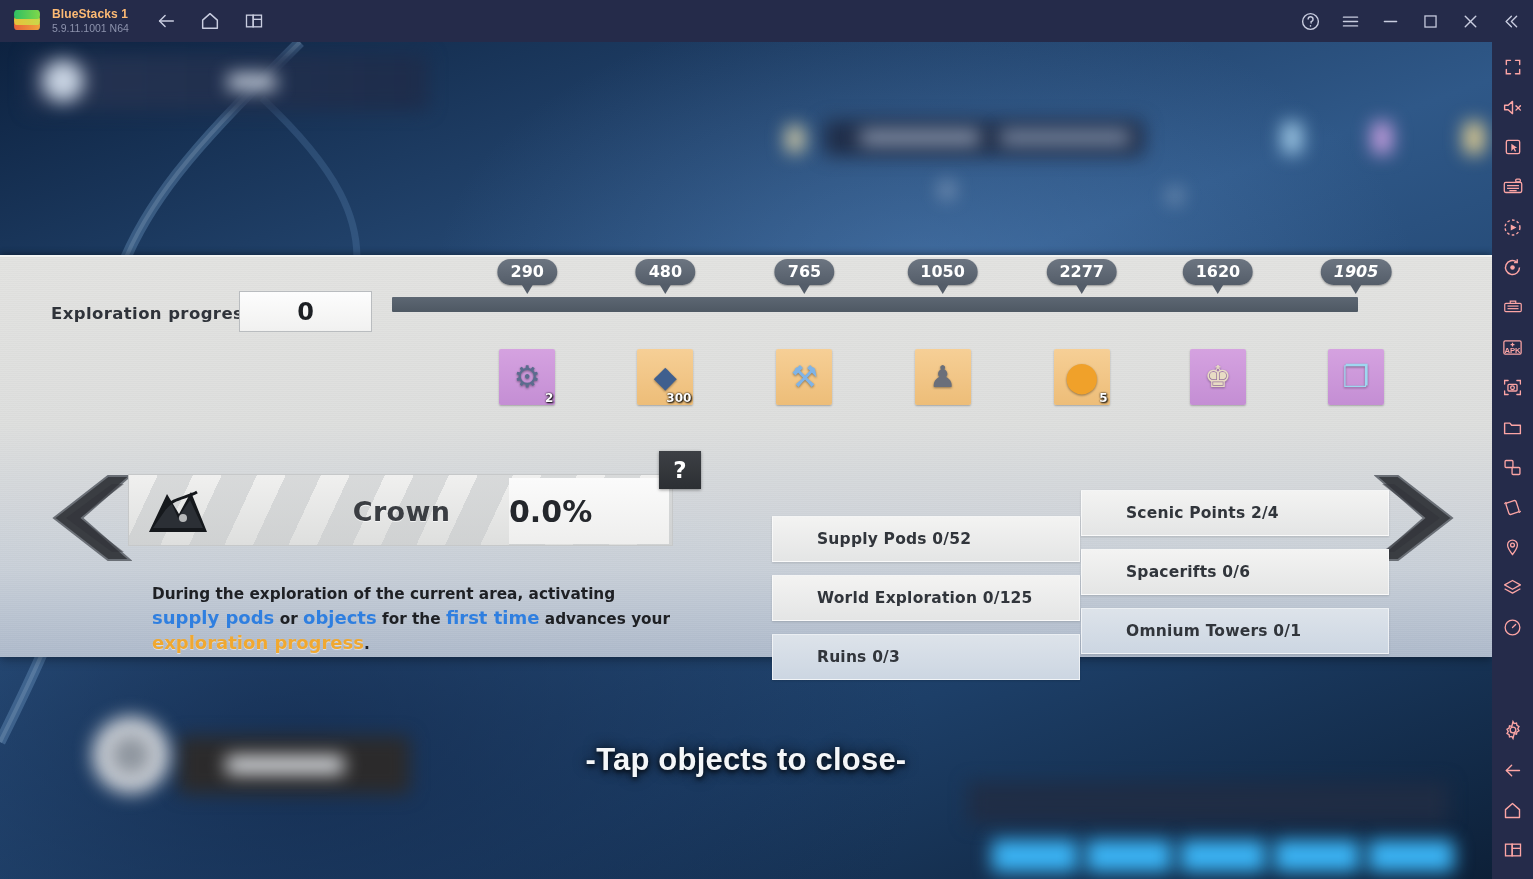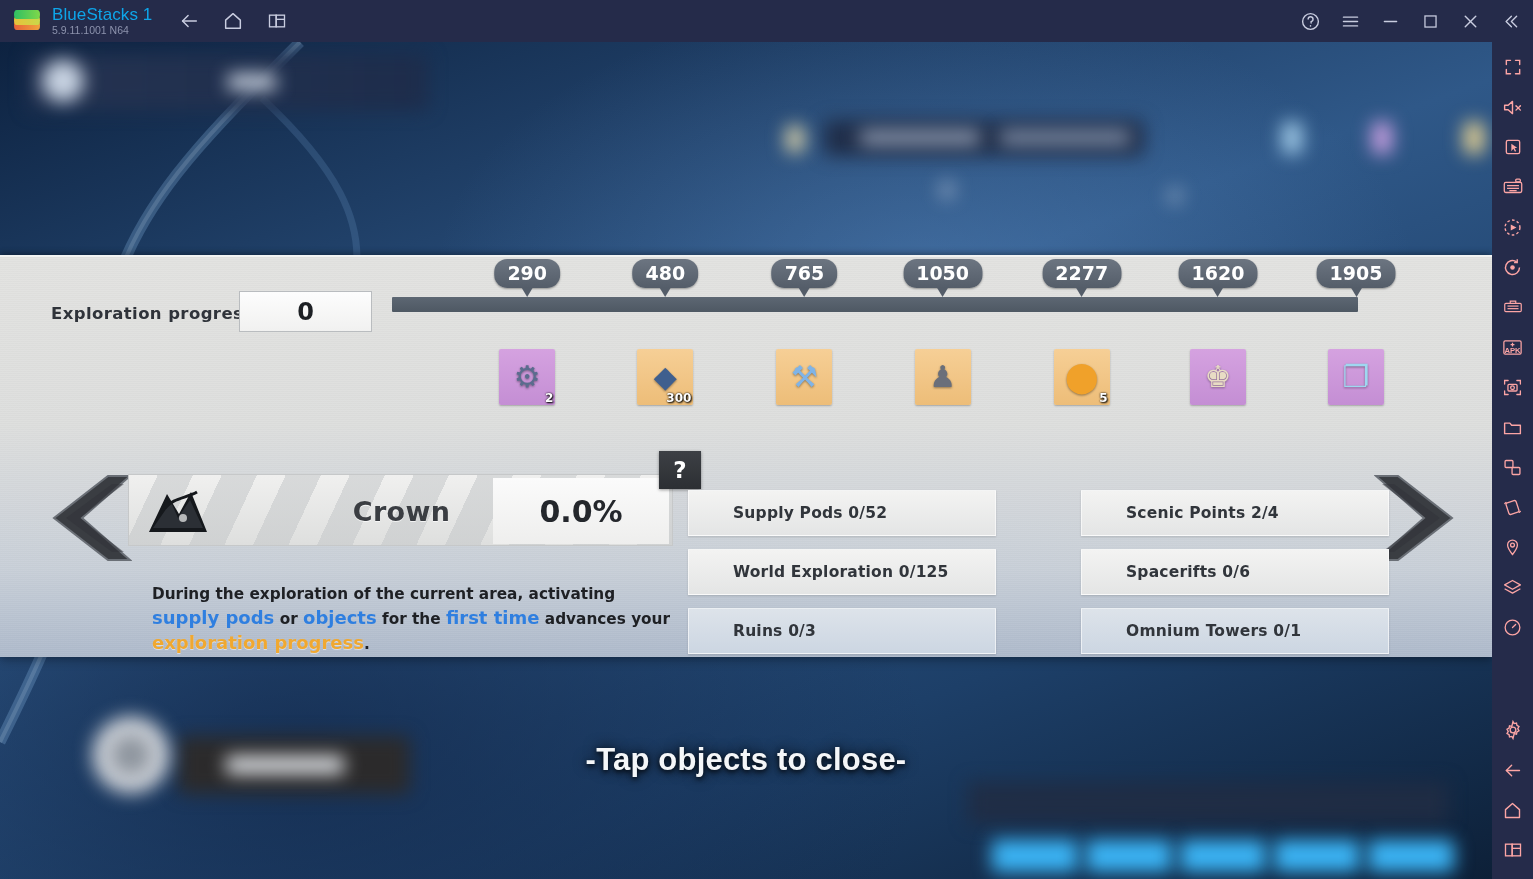--- a/index.html
+++ b/index.html
@@ -18,21 +18,21 @@
   #bs-logo {
     width: 26px; height: 24px; margin-left: 14px; position: relative;
     flex: 0 0 auto;
   }
   #bs-logo .lay { position: absolute; left: 0; width: 26px; height: 9px;
     border-radius: 3px / 5px; }
   #bs-logo .l1 { top: 12px; background: linear-gradient(90deg,#e8623a,#f0a33c); }
   #bs-logo .l2 { top: 7px; background: linear-gradient(90deg,#e8c13a,#c9d84a); }
   #bs-logo .l3 { top: 1px; background: linear-gradient(90deg,#2fbf63,#7fd84a); }
   #title-text { margin-left: 12px; line-height: 1.05; }
-  #title-text .t1 { color: #0ea5e9; font-size: 17px; font-weight: normal; letter-spacing: .1px; }
+  #title-text .t1 { color: #fdba74; font-size: 12px; font-weight: bold; letter-spacing: .1px; }
   #title-text .t2 { color: #8d93ad; font-size: 10.5px; margin-top: 2px; }
   .tb-icons-left { display: flex; align-items: center; margin-left: 22px; gap: 14px; }
   .tb-btn {
     width: 30px; height: 30px; display: flex; align-items: center; justify-content: center;
     color: #c9cde0; cursor: pointer;
   }
   .tb-spacer { flex: 1 1 auto; }
   .tb-icons-right { display: flex; align-items: center; margin-right: 8px; gap: 10px; }
 
   
@@ -86,21 +86,21 @@
   #track-wrap { position: absolute; left: 392px; top: 40px; width: 966px; height: 16px; }
   #track { position: absolute; left: 0; top: 0; width: 100%; height: 15px;
     background: linear-gradient(180deg,#5d6773,#4e5863);
     border-radius: 1px; }
   #track-fill { position: absolute; left: 0; top: 0; height: 15px; width: 0%;
     background: linear-gradient(180deg,#ffd27a,#f0a83c); }
 
   .node { position: absolute; top: -38px; transform: translateX(-50%); }
   .node .bubble {
     background: linear-gradient(180deg,#6c7581,#545d69);
-    color: #ffffff; font-weight: bold; font-size: 19px;
+    color: #ffffff; font-weight: bold; font-size: 16px;
     padding: 3px 13px 4px; border-radius: 13px;
     font-family: "DejaVu Sans", sans-serif;
     box-shadow: 0 1px 2px rgba(0,0,0,.35);
     white-space: nowrap; text-align: center;
   }
   .node .tail {
     width: 0; height: 0; margin: -1px auto 0;
     border-left: 6px solid transparent; border-right: 6px solid transparent;
     border-top: 10px solid #545d69;
   }
@@ -146,23 +146,23 @@
     display: flex; align-items: center; justify-content: center;
   }
   #crown-name {
     position: absolute; left: 0; top: 0; width: 545px; height: 72px;
     display: flex; align-items: center; justify-content: center;
     font-size: 27px; font-weight: bold; color: #3a3d42;
     font-family: "DejaVu Sans", sans-serif; letter-spacing: .3px;
     text-shadow: 0 1px 0 rgba(255,255,255,.7);
   }
   #crown-pct-wrap {
-    position: absolute; right: 3px; top: 3px; width: 176px; height: 66px;
+    position: absolute; right: 3px; top: 3px; width: 160px; height: 66px;
     background: linear-gradient(180deg,#fbfbfb,#eeeeed);
-    display: flex; align-items: center; justify-content: center;
+    display: flex; align-items: center; 
   }
   #crown-pct {
     font-size: 30px; font-weight: bold; color: #24272c;
     font-family: "DejaVu Sans", sans-serif;
   }
   #help-btn {
     position: absolute; left: 659px; top: -13px; width: 42px; height: 38px;
     background: linear-gradient(180deg,#3d4045,#2c2f33);
     color: #fff; font-size: 23px; font-weight: bold;
     display: flex; align-items: center; justify-content: center;
@@ -174,21 +174,21 @@
   #desc {
     position: absolute; left: 152px; top: 325px; width: 520px;
     font-size: 15.3px; font-weight: bold; line-height: 24px;
     color: #1e2024; font-family: "DejaVu Sans", sans-serif;
   }
   #desc .hl-blue   { color: #2f7fe0; font-size: 18px; }
   #desc .hl-orange { color: #f0a830; font-size: 18px; text-shadow: 0 1px 0 rgba(255,255,255,.5); }
 
   
   .col { position: absolute; top: 233px; width: 308px; }
-  #col-left  { left: 688px; }
+  #col-left  { left: 772px; margin-top: 26px; }
   #col-right { left: 1081px; }
   .chk-item {
     height: 46px; margin-bottom: 13px;
     background: linear-gradient(180deg,#f3f3f2,#e4e5e5);
     border: 1px solid rgba(255,255,255,.6);
     box-shadow: 0 1px 2px rgba(0,0,0,.14);
     display: flex; align-items: center; cursor: pointer;
   }
   .chk-item span {
     padding-left: 44px; font-size: 15.5px; font-weight: bold; color: #31353b;
@@ -383,21 +383,21 @@
             <div class="glyph" style="color: rgb(240, 161, 42);">⬤</div>
             <div class="qty">5</div>
           </div>
           <div class="node" style="left: 85.5%;">
             <div class="bubble">1620</div>
             <div class="tail"></div>
           </div>
           <div class="reward rare" style="left: 85.5%;">
             <div class="glyph" style="color: rgb(232, 220, 196);">♚</div>
           </div>
-          <div class="node" style="left: 99.8%;">
+          <div class="node" style="left: 99.8%; font-style: italic;">
             <div class="bubble">1905</div>
             <div class="tail"></div>
           </div>
           <div class="reward rare" style="left: 99.8%;">
             <div class="glyph" style="color: rgb(159, 215, 240);">❐</div>
           </div>
         </div>
     </div>
 
     <div id="region-row">

